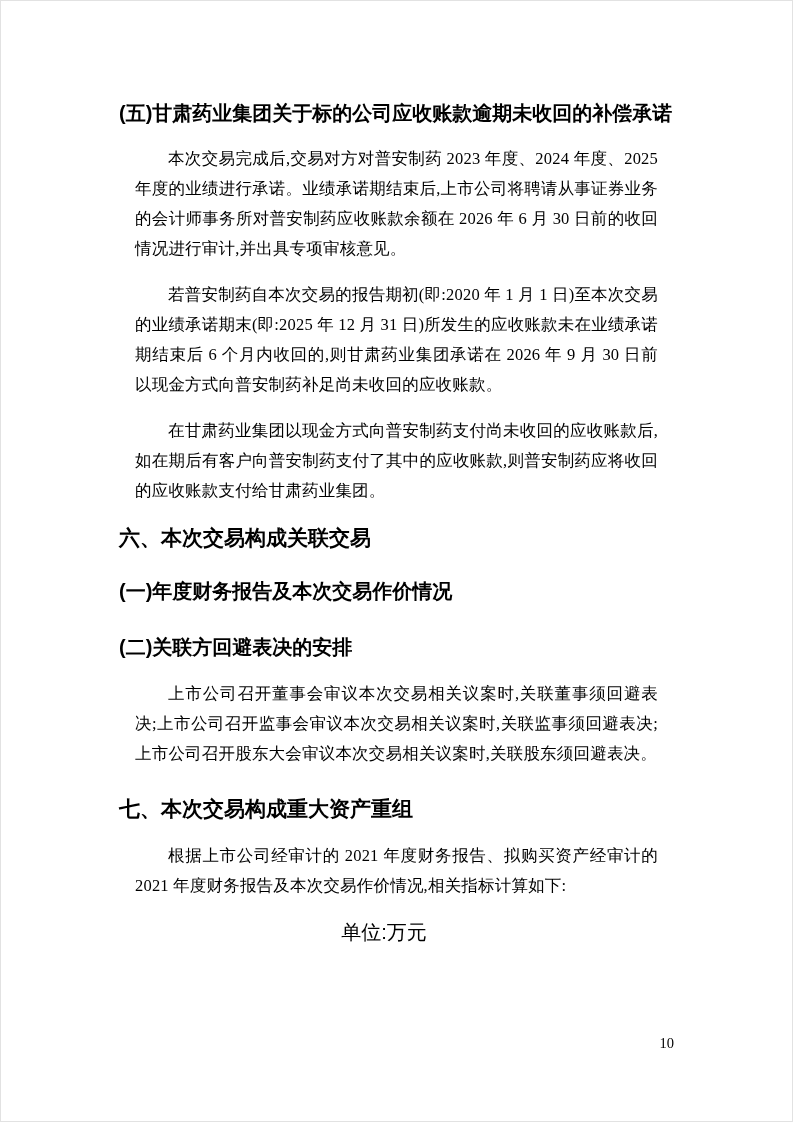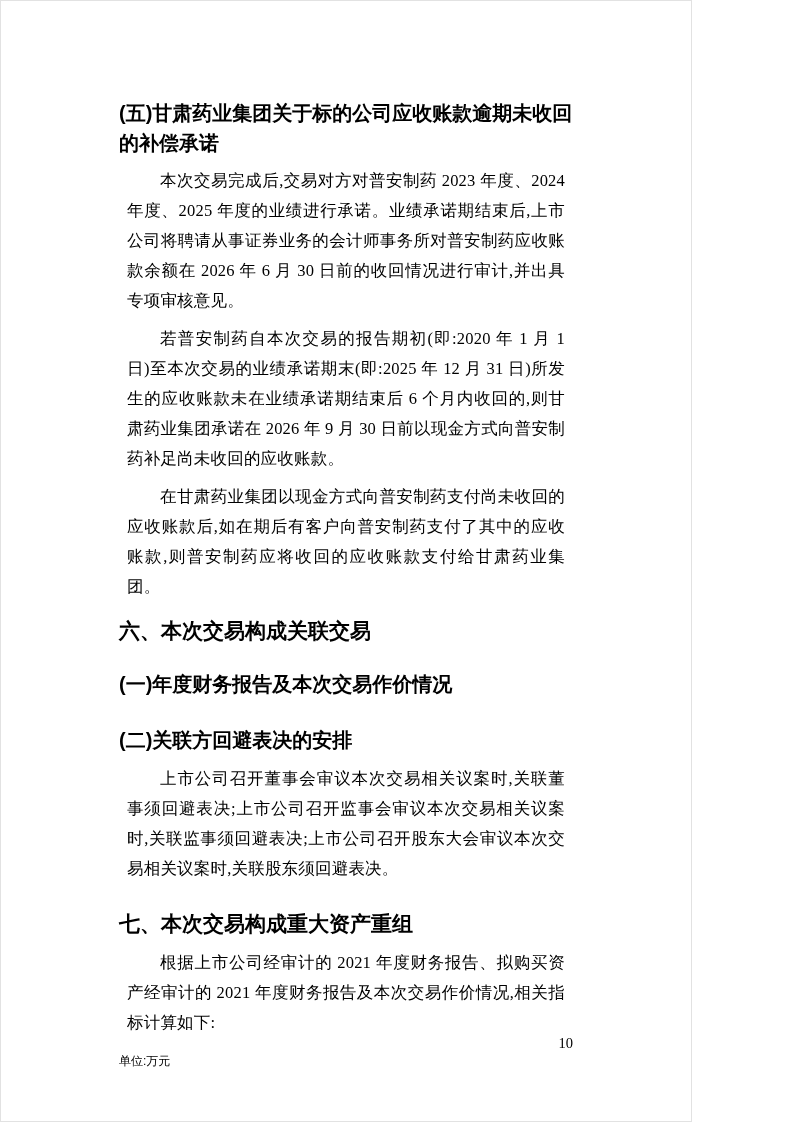--- a/index.html
+++ b/index.html
@@ -3,51 +3,51 @@
 <meta charset="utf-8">
 <style>
   html, body { margin: 0; padding: 0; }
   body {
     width: 793px; height: 1122px;
     background: #ffffff;
     font-family: "Liberation Serif", "DejaVu Serif", serif;
   }
   .page {
     position: relative;
-    width: 692px; height: 1122px;
+    width: 793px; height: 1122px;
     box-sizing: border-box;
     padding: 97px 118px 0 118px;
     background: var(--bg, #ffffff);
     border: 1px solid #e2e2e2;
     overflow: hidden;
   }
   .heading {
     font-family: "Liberation Sans", "DejaVu Sans", sans-serif;
     font-weight: bold;
     color: var(--fg, #000000);
     margin: 0;
   }
   .h-level1 { font-size: 21px; line-height: 32px; }
   .h-level2 { font-size: 20px; line-height: 30px; }
   .h-level2.sub { line-height: 32px; }
   p.body {
     font-family: "Liberation Serif", "DejaVu Serif", serif;
     font-size: 16.5px;
     line-height: 30px;
-    margin: 8px;
+    margin: 16px;
     text-align: justify;
     text-indent: 2em;
     letter-spacing: 0.2px;
     color: var(--fg, #000000);
   }
   .unit-note {
     font-family: Liberation Sans, sans-serif;
-    font-size: 12px;
+    font-size: 20px;
     line-height: 30px;
-    text-align: left;
+    text-align: center;
     padding-right: 25px;
     color: var(--fg, #000000);
   }
   .page-number {
     position: absolute;
     top: 1034px;
     right: 118px;
     font-family: "Liberation Serif", "DejaVu Serif", serif;
     font-size: 14.5px;
     color: var(--fg, #000000);

